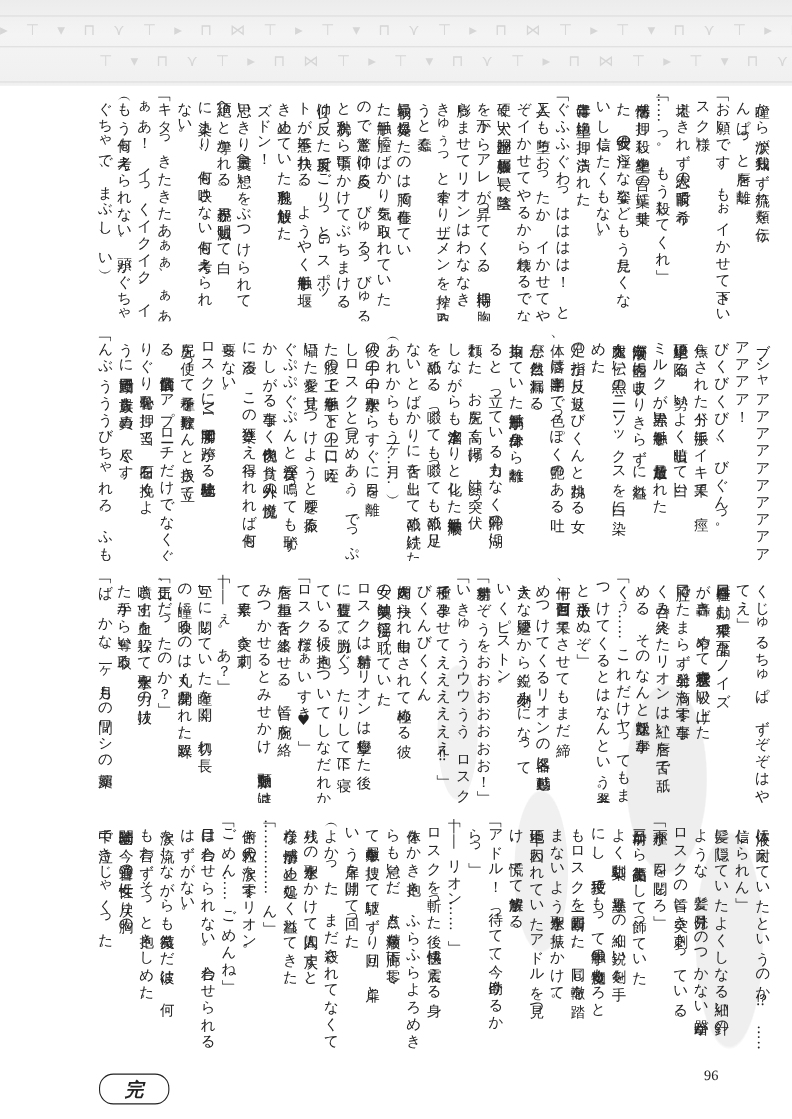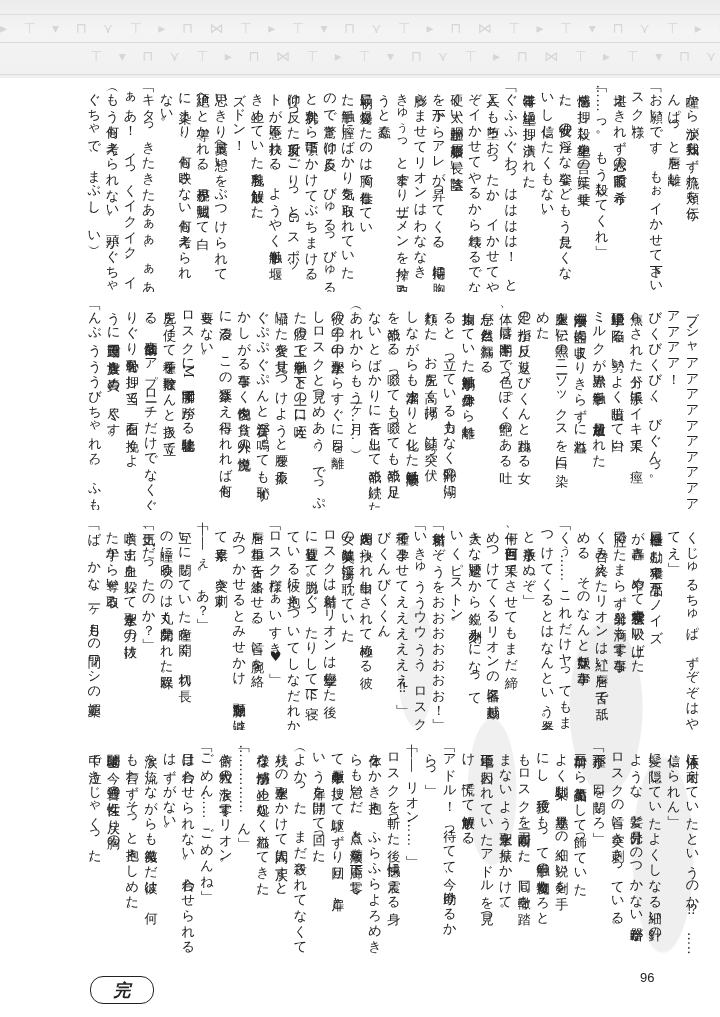--- a/index.html
+++ b/index.html
@@ -37,21 +37,21 @@
     letter-spacing: 0.6px; white-space: nowrap; overflow: hidden;
   }
   .kan {
     position: absolute; left: 90px; top: 976px; width: 62px; height: 26px;
     border: 1.5px solid #222; border-radius: 13px;
     display: flex; align-items: center; justify-content: center;
     font-size: 17px; font-weight: bold; font-style: italic;
   }
   .page-number {
     position: absolute; left: 640px; top: 970px; font-size: 13px;
-    font-family: Liberation Sans, sans-serif;
+    font-family: Liberation Serif, serif;
   }
 </style>
 </head>
 <body>
 
 <div class="header-band">
   <div class="rule" style="top:14px"></div>
   <div class="glyphs" style="top:20px">▸ ⊤ ▾ ⊓ ⋎ ⊤ ▸ ⊓ ⋈ ⊤ ▸ ⊤ ▾ ⊓ ⋎ ⊤ ▸ ⊓ ⋈ ⊤ ▸ ⊤ ▾ ⊓ ⋎ ⊤ ▸ ⊓ ⋈ ⊤ ▸ ⊤ ▾ ⊓</div>
   <div class="rule" style="top:42px"></div>
   <div class="glyphs" style="top:48px;left:90px">⊤ ▾ ⊓ ⋎ ⊤ ▸ ⊓ ⋈ ⊤ ▸ ⊤ ▾ ⊓ ⋎ ⊤ ▸ ⊓ ⋈ ⊤ ▸ ⊤ ▾ ⊓ ⋎ ⊤ ▸ ⊓ ⋈ ⊤</div>

